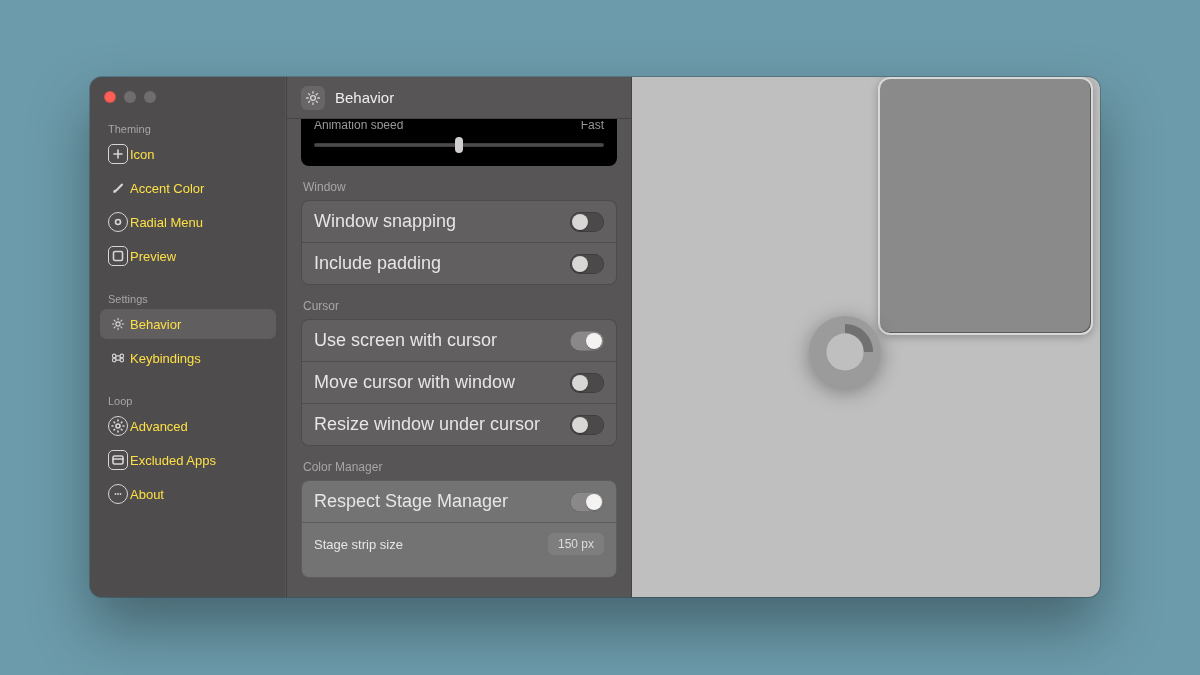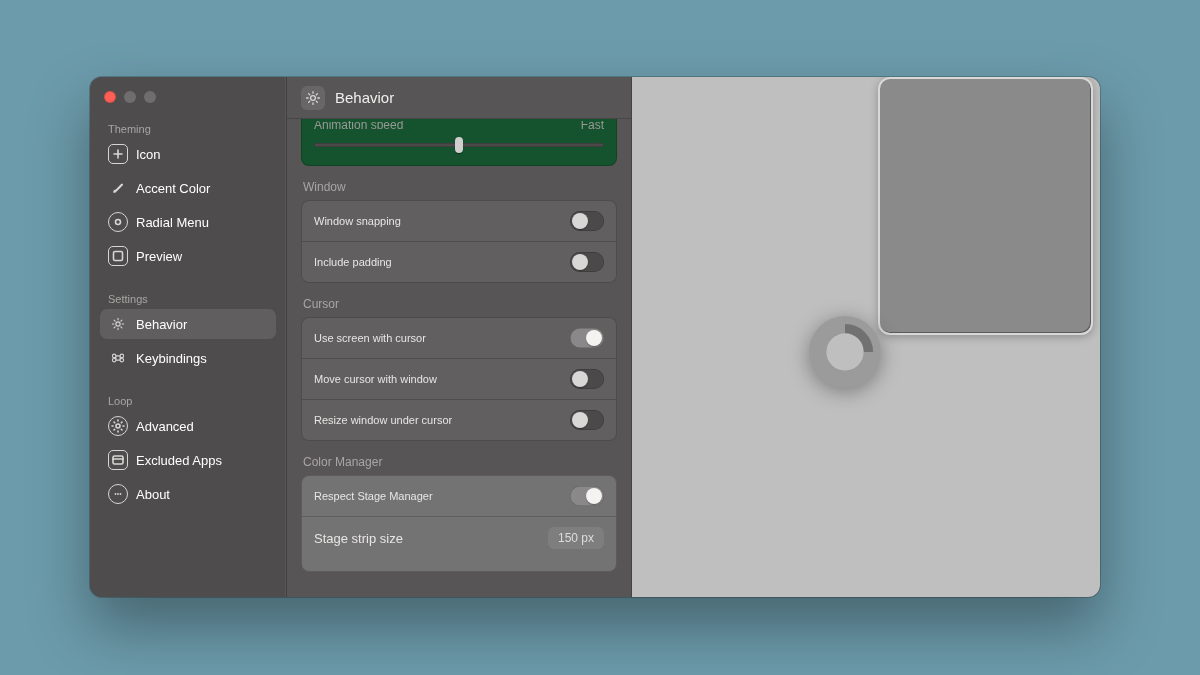--- a/index.html
+++ b/index.html
@@ -43,24 +43,24 @@
   .section-label {
     font-size: 11px;
     color: #a8a6a5;
     padding: 6px 8px 4px 8px;
     font-weight: 500;
   }
   .section-label.mt { margin-top: 16px; }
   .nav-item {
     display: flex;
     align-items: center;
-    gap: 8px;
+    gap: 2px;
     padding: 6px 8px;
     border-radius: 7px;
-    color: #ffffff;
+    color: #fde047;
     font-size: 13px;
     height: 30px;
   }
   .nav-item + .nav-item { margin-top: 4px; }
   .nav-item.selected {
     background: rgba(255,255,255,0.10);
   }
   .nav-icon {
     width: 20px; height: 20px;
     border: 1.5px solid #d7d6d5;
@@ -114,21 +114,21 @@
     border: 0.5px solid rgba(0,0,0,0.2);
     border-radius: 8px;
     overflow: hidden;
   }
   .row {
     display: flex;
     align-items: center;
     justify-content: space-between;
     padding: 10px 12px;
     color: #e7e6e5;
-    font-size: 11px;
+    font-size: 18px;
     min-height: 38px;
     gap: 10px;
   }
   .card .row + .row { border-top: 1px solid rgba(0,0,0,0.18); }
   .toggle {
     position: relative;
     width: 34px; height: 20px; border-radius: 20px;
     background: #4b4949;
     box-shadow: inset 0 0 0 0.5px rgba(0,0,0,0.3);
     flex: 0 0 34px;
@@ -136,21 +136,21 @@
   .toggle.on { background: #8a8888; }
   .toggle .knob {
     position: absolute; top: 2px; left: 2px;
     width: 16px; height: 16px; border-radius: 50%;
     background: #d8d7d6;
     box-shadow: 0 1px 1px rgba(0,0,0,0.3);
   }
   .toggle.on .knob { left: auto; right: 2px; background: #f4f3f2; }
   
   .cut-card {
-    background: #14532d;
+    background: #000000;
     border: 0.5px solid rgba(0,0,0,0.2);
     border-radius: 0 0 8px 8px;
     border-top: none;
     margin-top: -6px;
     padding: 8px 12px 12px 12px;
   }
   .cut-row {
     display: flex; justify-content: space-between; align-items:center;
     color: #9a9897; font-size: 12px;
     margin-bottom: 8px;

